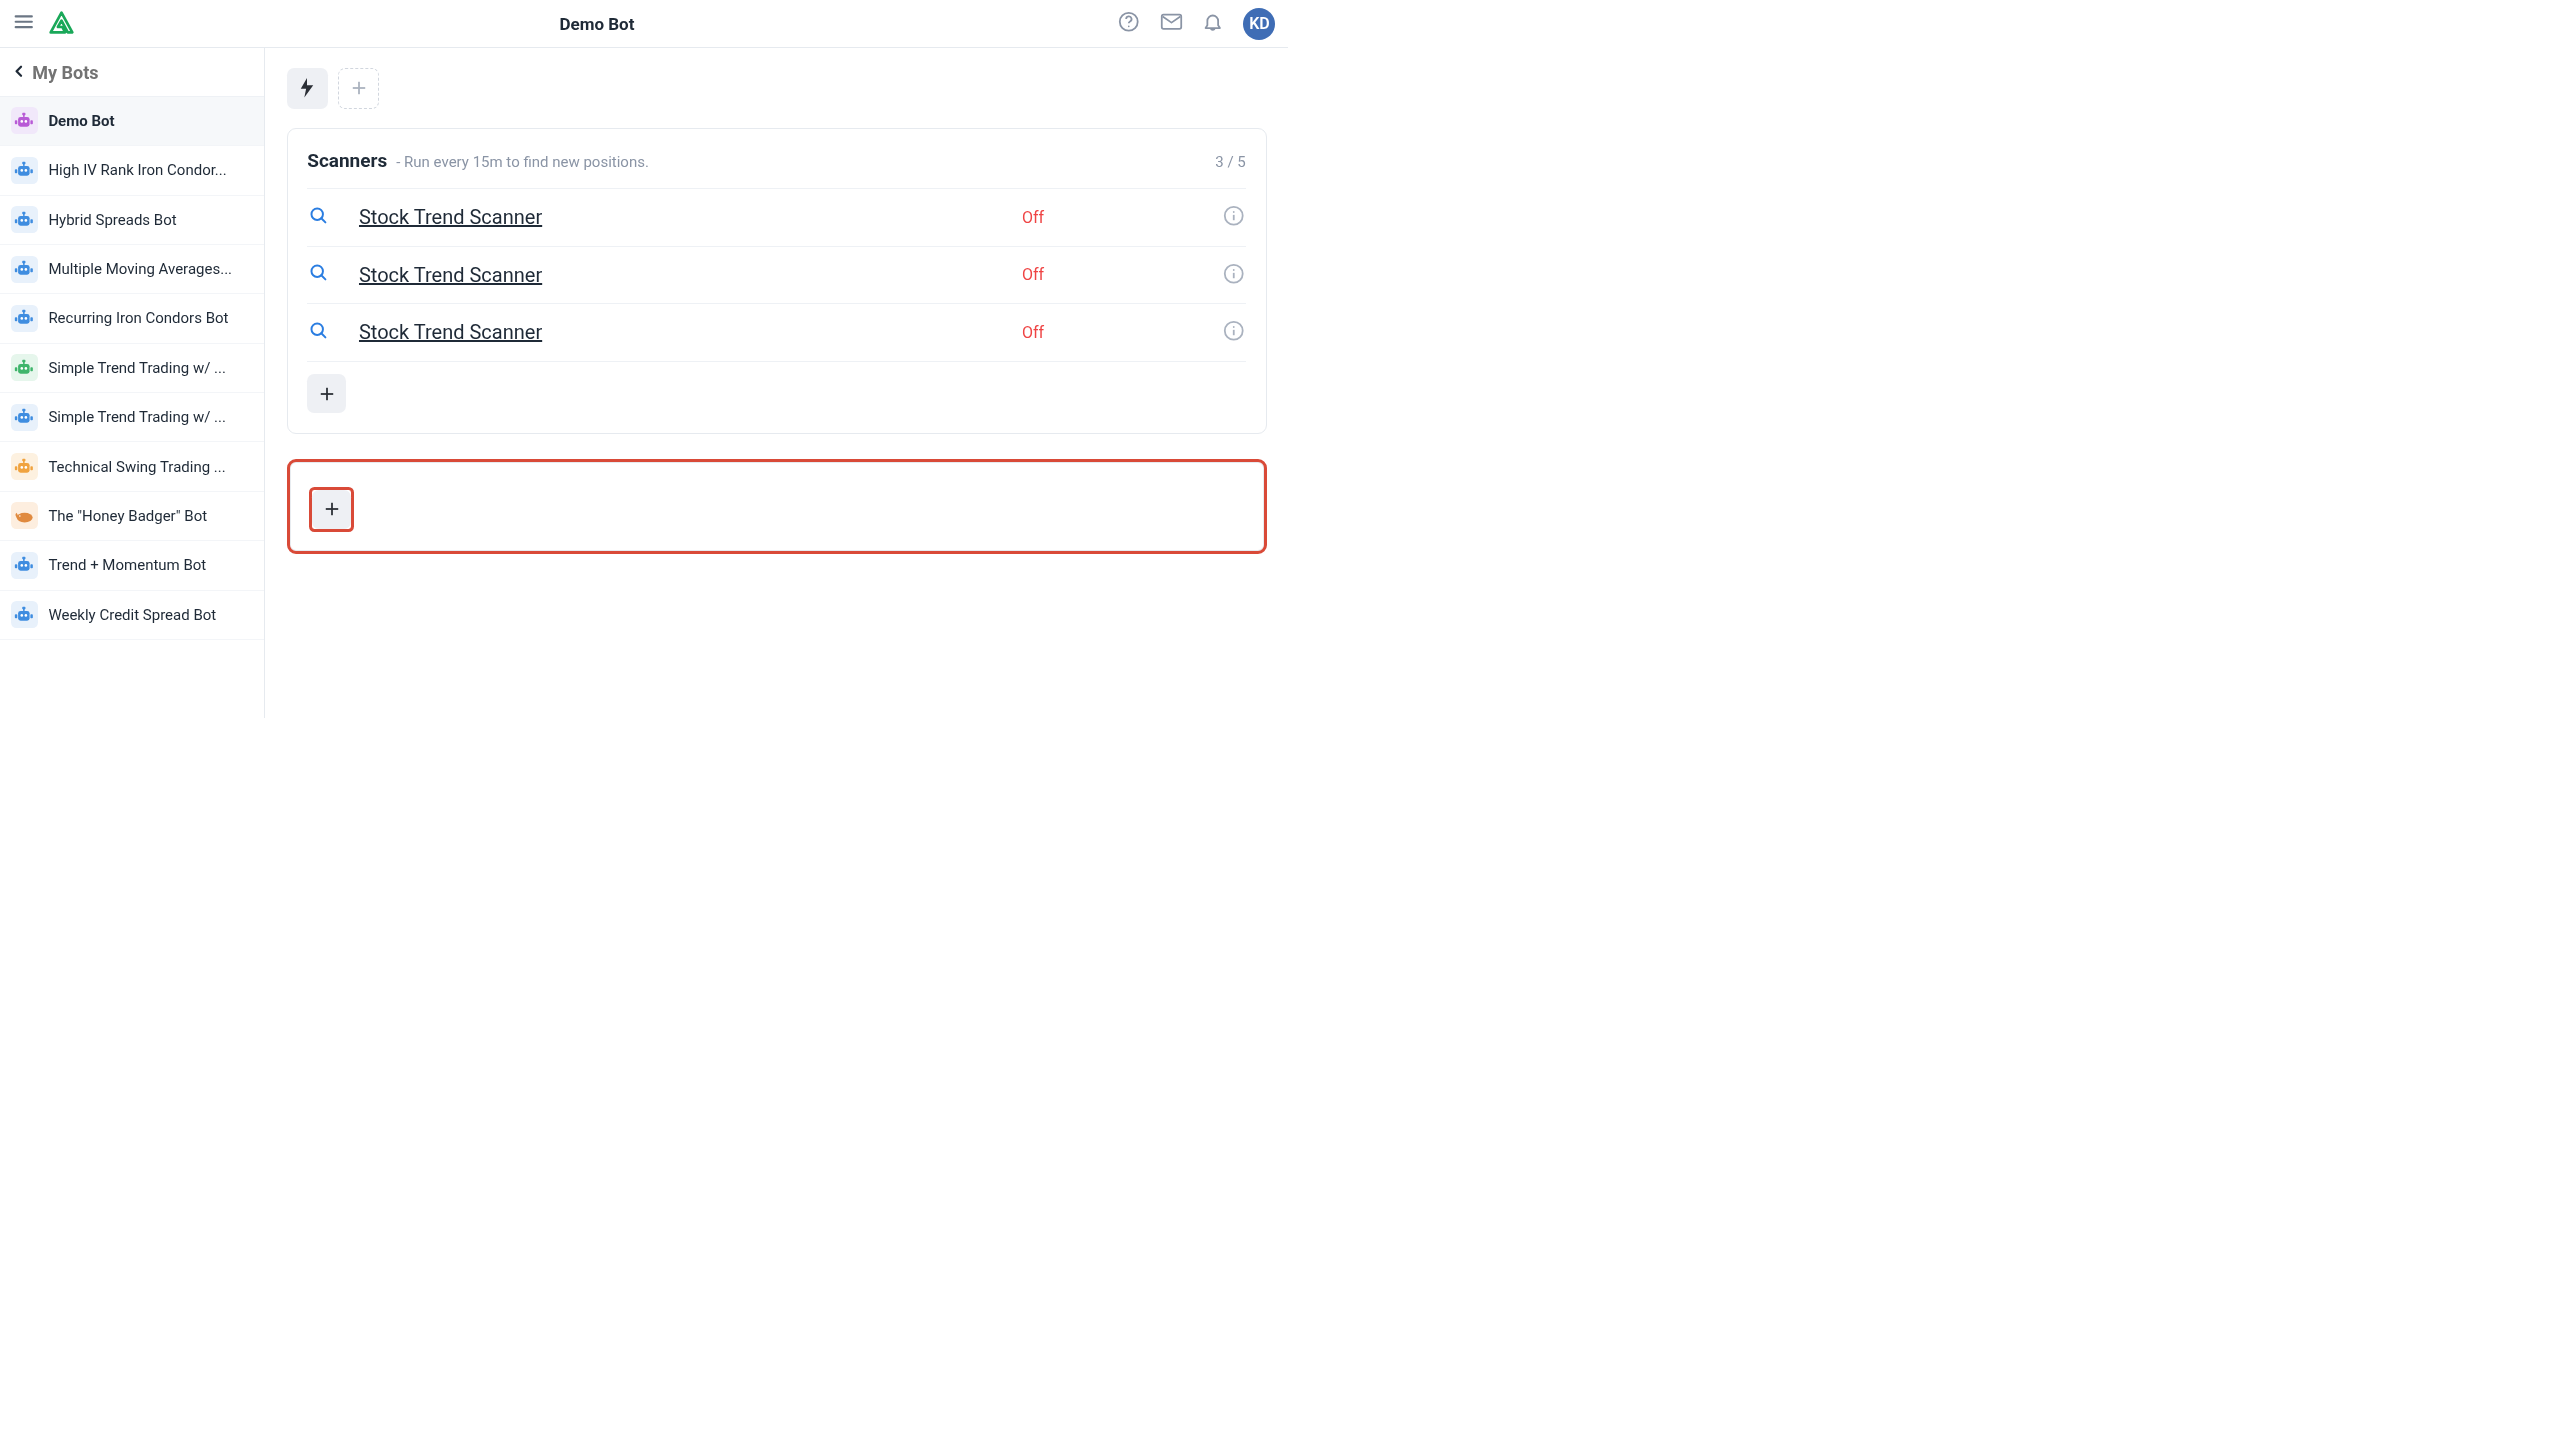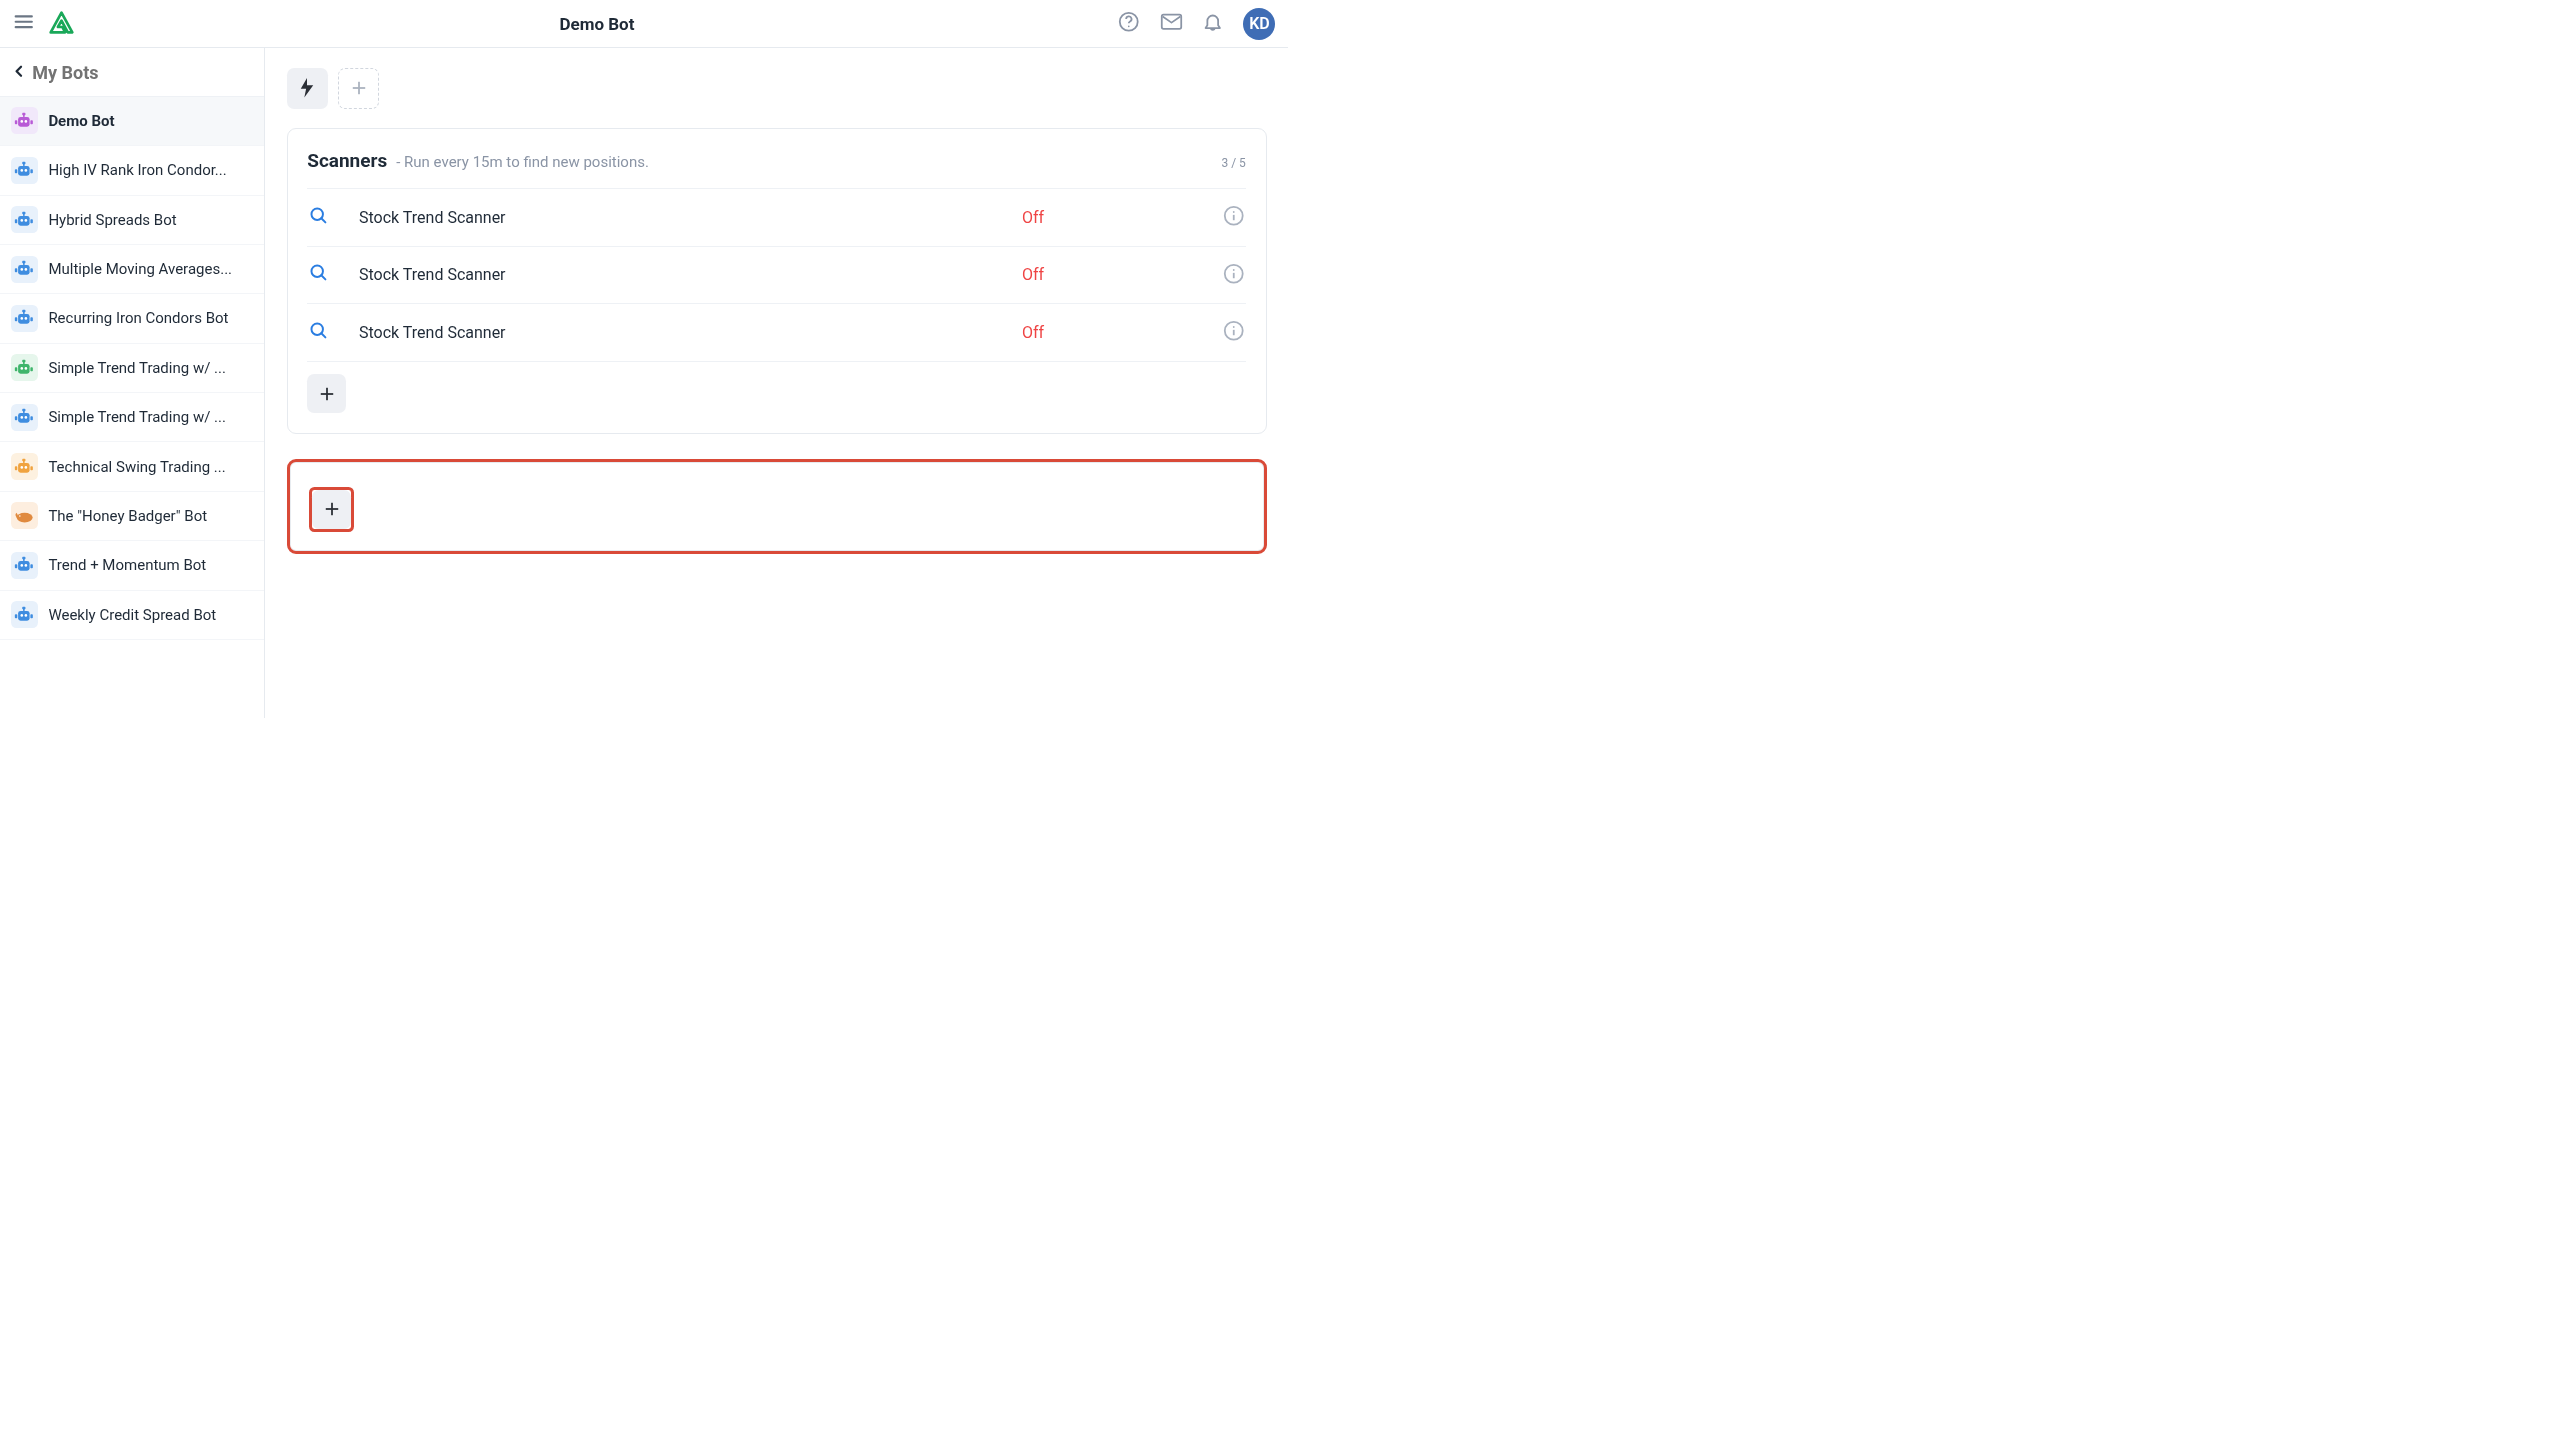--- a/index.html
+++ b/index.html
@@ -85,27 +85,27 @@
       padding: 19.7px 19.7px 19.7px 19.7px; margin-bottom: 25px;
       background: #fff;
     }
     .panel-head {
       display: flex; align-items: baseline; justify-content: space-between;
       padding-bottom: 16px; border-bottom: 0.9px solid #eef1f5; gap: 48px;
     }
     .panel-head-left { display: flex; align-items: baseline; gap: 9px; }
     .panel-title { font-size: 19px; font-weight: 700; color: #1f2a37; }
     .panel-sub { font-size: 15px; color: #8a94a5; }
-    .panel-count { font-size: 12px; color: #8a94a5; }
+    .panel-count { font-size: 15px; color: #8a94a5; }
     .row {
       display: grid; grid-template-columns: 50px 1fr 179px 43px;
       align-items: center; padding: 16px 1.8px;
       border-bottom: 0.9px solid #eef1f5;
     }
-    .row .row-name { font-size: 16px; color: #1f2a37; }
+    .row .row-name { font-size: 20px; color: #1f2a37; text-decoration: underline; }
     .row .row-status { font-size: 16px; color: #ef4444; }
     .row .info-btn { justify-self: end; color: #aab2bf; cursor: pointer; }
     .search-icon { color: #2a7de1; }
     .panel-add-btn {
       width: 39px; height: 39px; border-radius: 7.2px;
       background: #eef0f4; color: #2b2f36; border: none;
       display: flex; align-items: center; justify-content: center;
       cursor: pointer; margin-top: 12.5px; font-size: 19.7px;
     }
     .panel-monitors {

